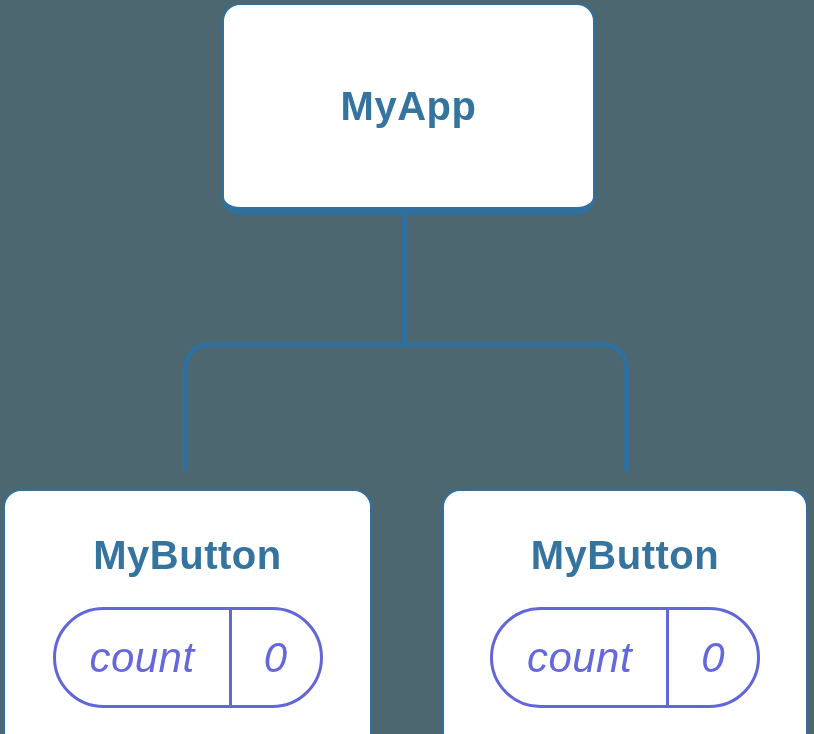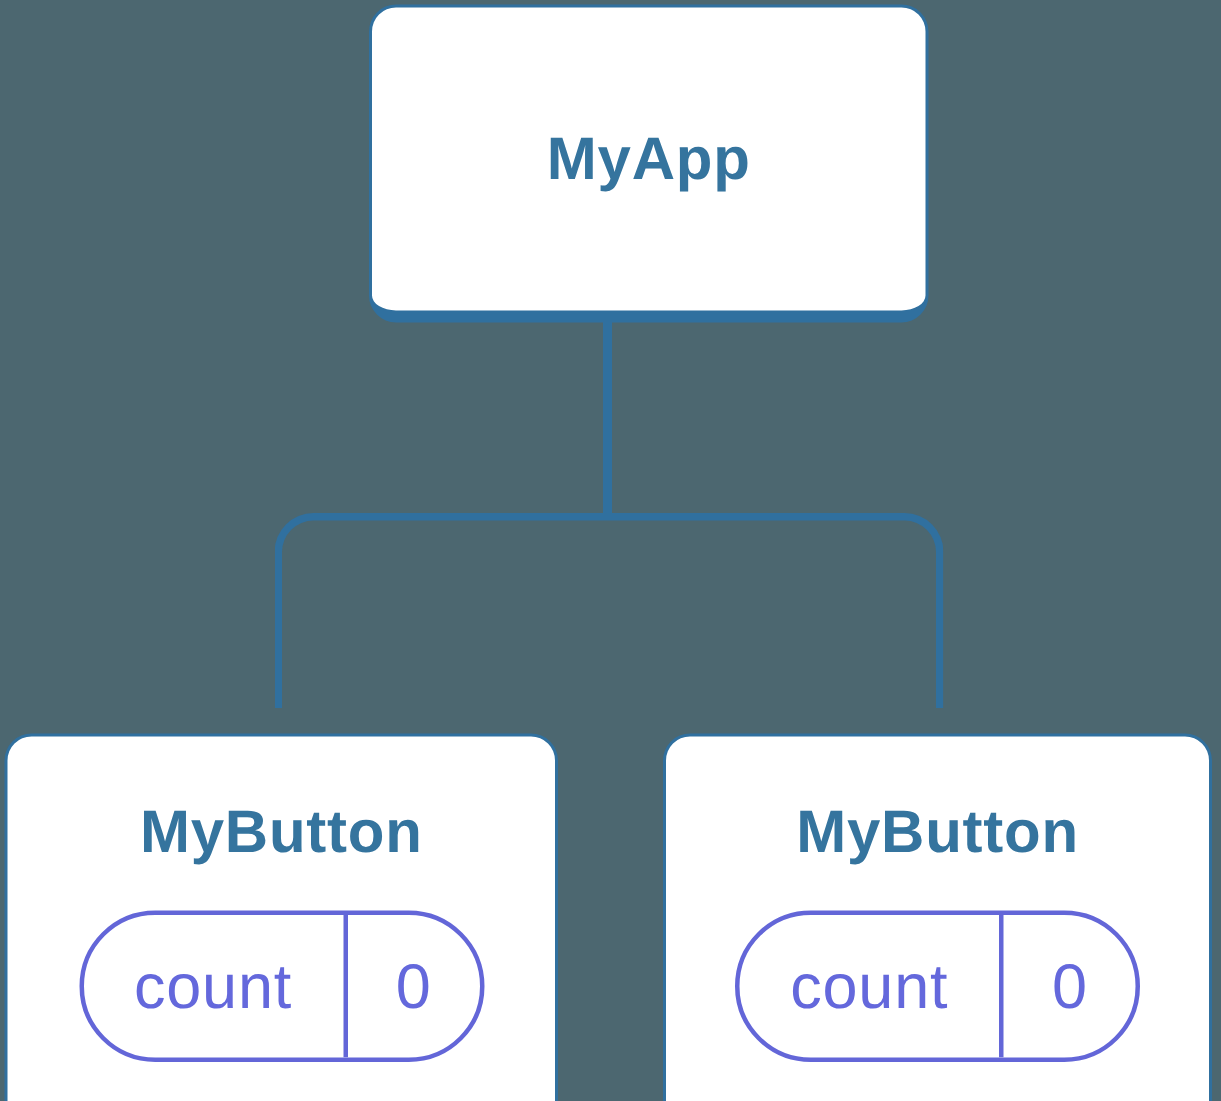--- a/index.html
+++ b/index.html
@@ -24,21 +24,20 @@
     box-sizing: border-box;
     display: flex;
     flex-direction: column;
     align-items: center;
   }
   .root-box {
     left: 222px; top: 3px;
     width: 373px; height: 212px;
     border-bottom-width: 8px;
     justify-content: center;
-    margin-left: 24px;
   }
   .child-box {
     top: 489px;
     width: 369px; height: 263px;
     border-bottom-width: 12px;
     border-bottom-left-radius: 16px;
     border-bottom-right-radius: 16px;
   }
   .child-box.left  { left: 3px; }
   .child-box.right { left: 442px; width: 366px; }
@@ -76,20 +75,21 @@
   .state-pill {
     margin-top: 30px;
     width: 270px; height: 101px;
     box-sizing: border-box;
     border: 3px solid #6366D8;
     border-radius: 999px;
     display: flex;
     align-items: stretch;
     overflow: hidden;
     background: #FFFFFF;
+    font-style: italic;
   }
   .pill-key {
     width: 173px;
     display: flex;
     align-items: center;
     justify-content: center;
     color: #6468DC;
     font-size: 42px;
     letter-spacing: 0.5px;
   }

